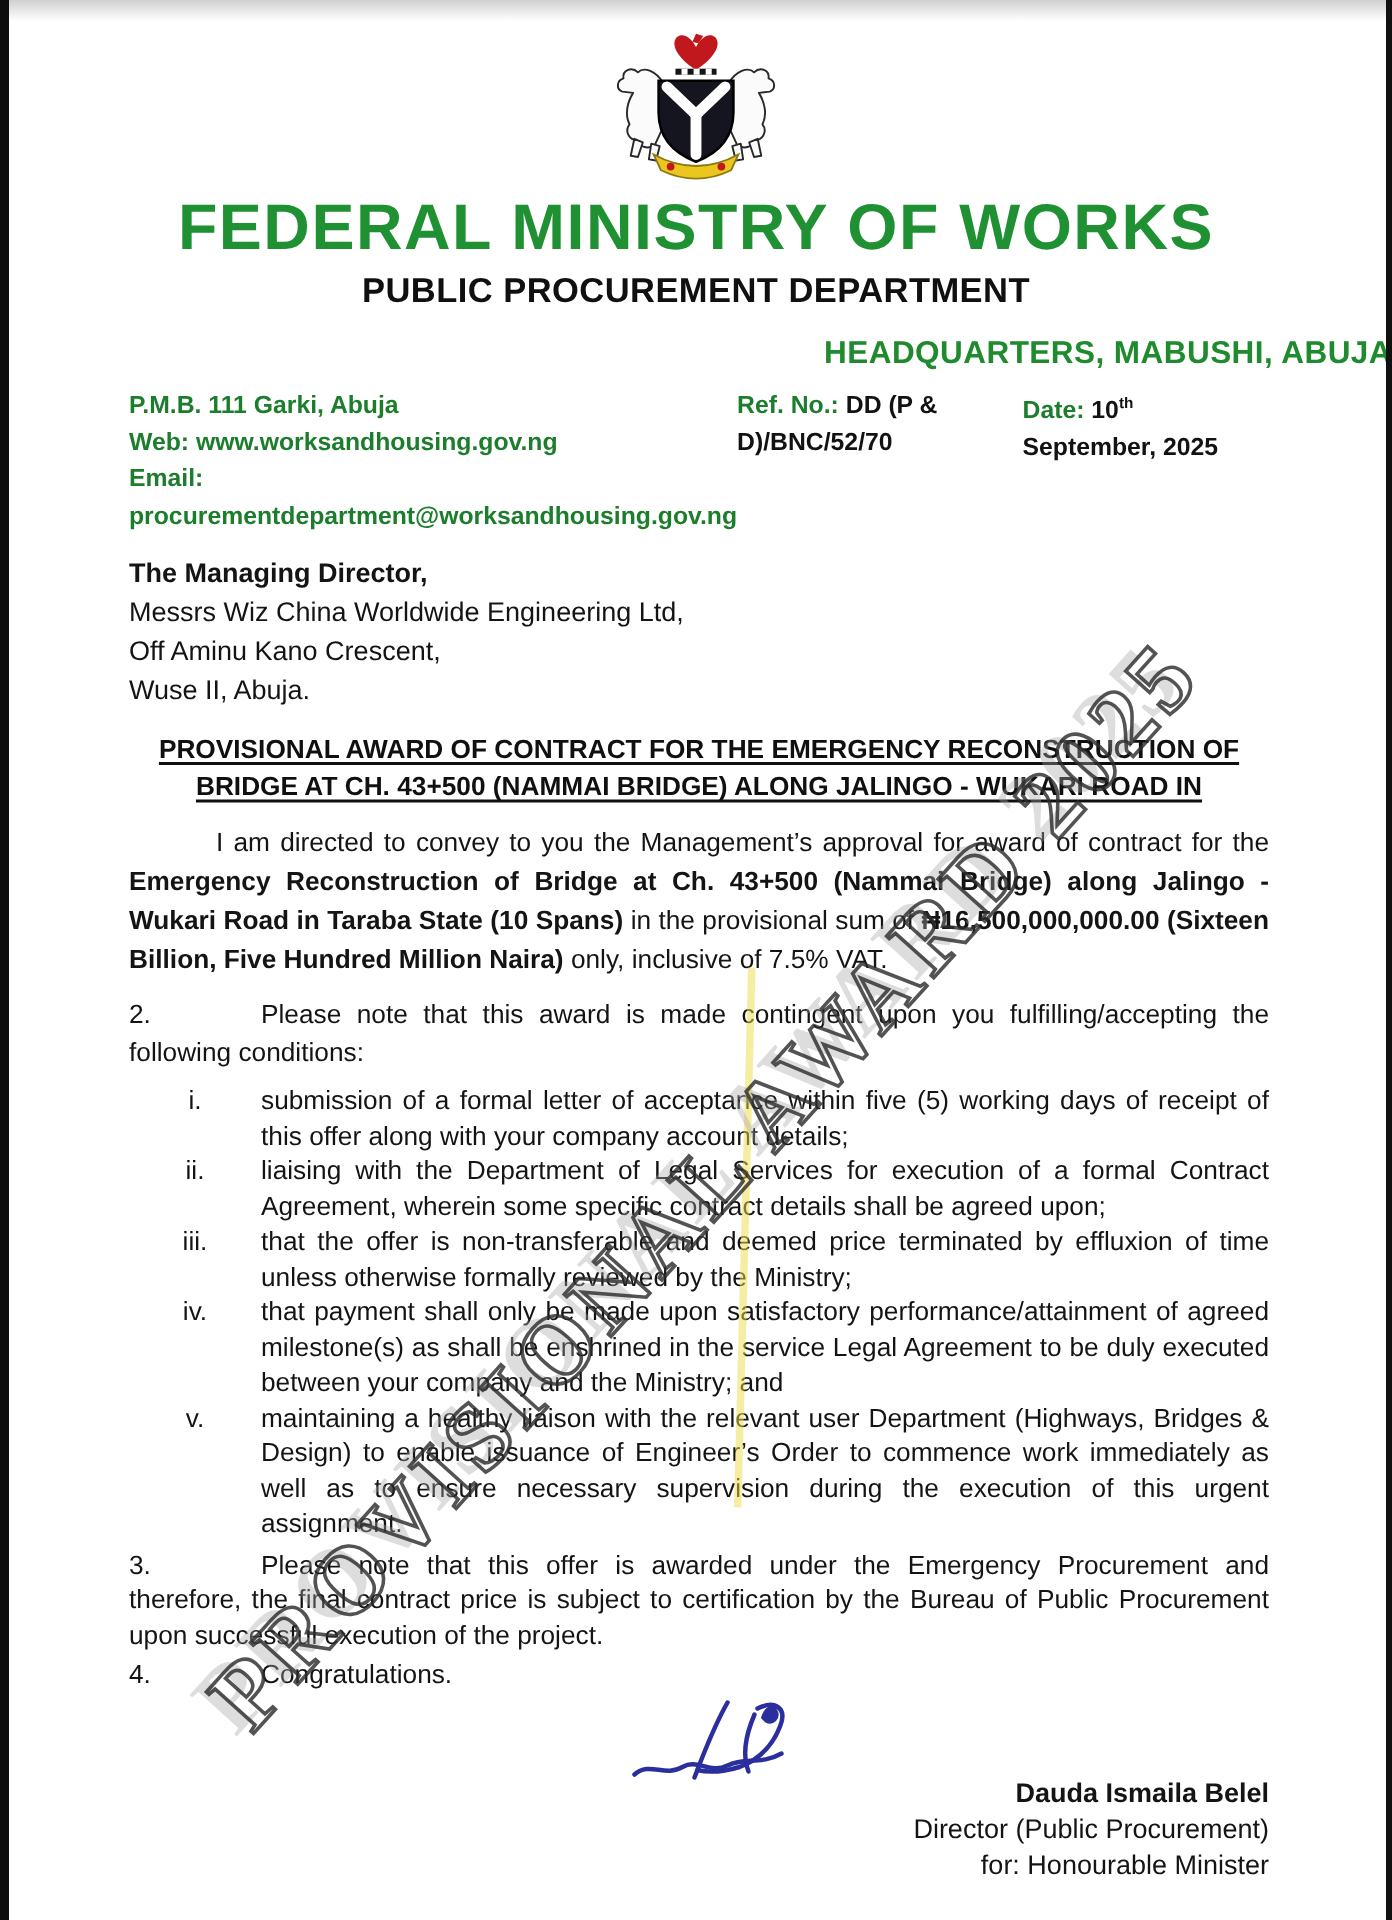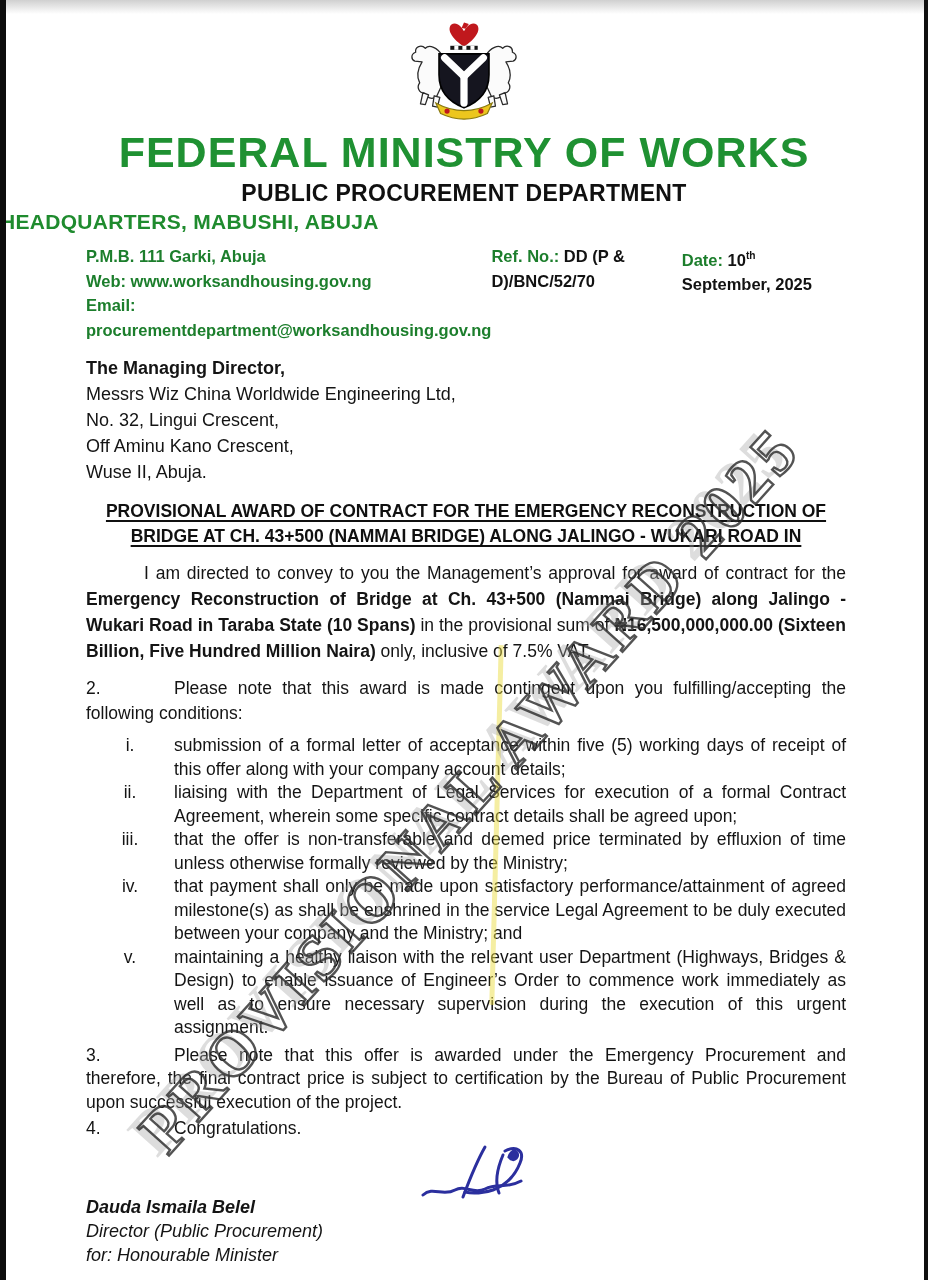--- a/index.html
+++ b/index.html
@@ -25,21 +25,21 @@
   .ministry {
     margin: 2px 0 0; text-align:center;
     font-size: 43px; font-weight: bold; letter-spacing: 1px;
     color: #1f9132; line-height: 1.05;
   }
   .dept {
     margin: 5px 0 0; text-align:center;
     font-size: 23px; font-weight: bold; letter-spacing: .3px; color:#101010;
   }
   .hq {
-    margin: 3px 0 0; text-align:left;
+    margin: 17px 0 0; text-align:right;
     font-size: 21px; font-weight: bold; letter-spacing: .3px; color:#1f8b2e;
   }
 
   .content { padding: 0 82px 0 86px; }
 
   .contact-row { display:flex; justify-content:space-between; margin-top:10px;
                  font-size:16.5px; line-height:24.5px; }
   .contact-left  { color:#1c7e2c; font-weight:bold; }
   .contact-right { display:flex; flex-direction:row; justify-content:space-between; }
   .label-green { color:#1c7e2c; font-weight:bold; }
@@ -57,21 +57,21 @@
   .p1 { margin:11px 0 0; line-height:26px; text-indent:58px; }
   .pnum-para { margin:12px 0 0; line-height:25px; }
   .pnum { display:inline-block; width:88px; text-indent:0; font-weight:normal; }
   .cond-list { margin:8px 0 0; }
   .cond-item { display:flex; line-height:23.5px; }
   .cond-num { width:88px; flex:0 0 88px; text-align:center; }
   .cond-text { flex:1; text-align:justify; }
   .p3 { margin:4px 0 0; line-height:23.5px; }
   .p4 { margin:2px 0 0; line-height:25px; }
 
-  .sig-block { margin-top:2px; text-align:left; font-size:18px; line-height:24px; position:relative;font-style:italic; }
+  .sig-block { margin-top:2px; text-align:right; font-size:18px; line-height:24px; position:relative; }
   .sig-svg { display:block; margin: 0 auto -10px; position:relative; left:14px; }
   .sig-name { font-weight:bold; }
 
   
   .watermark {
     position:absolute; left:470px; top:790px;
     transform: translate(-50%,-50%) rotate(-48deg);
     font-family:"Liberation Serif", serif;
     font-weight:bold; font-size:64px; letter-spacing:5px;
     white-space:nowrap;
@@ -139,21 +139,20 @@
       </div>
       <div class="contact-right">
         <div><span class="label-green">Ref. No.:</span><span class="value-black"> DD (P &amp; D)/BNC/52/70</span></div>
         <div><span class="label-green">Date: </span><span class="value-black">10</span><sup class="value-black">th</sup><span class="value-black"> September, 2025</span></div>
       </div>
     </div>
 
     <div class="recipient">
       <div class="bold">The Managing Director,</div>
       <div>Messrs Wiz China Worldwide Engineering Ltd,</div>
-      <div>No. 32, Lingui Crescent,</div>
       <div>Off Aminu Kano Crescent,</div>
       <div>Wuse II, Abuja.</div>
     </div>
 
     <div class="subject">
       <div><span>PROVISIONAL AWARD OF CONTRACT FOR THE EMERGENCY RECONSTRUCTION OF</span></div>
       <div><span>BRIDGE AT CH. 43+500 (NAMMAI BRIDGE) ALONG JALINGO - WUKARI ROAD IN</span></div>
     </div>
 
     <div class="body-text">

